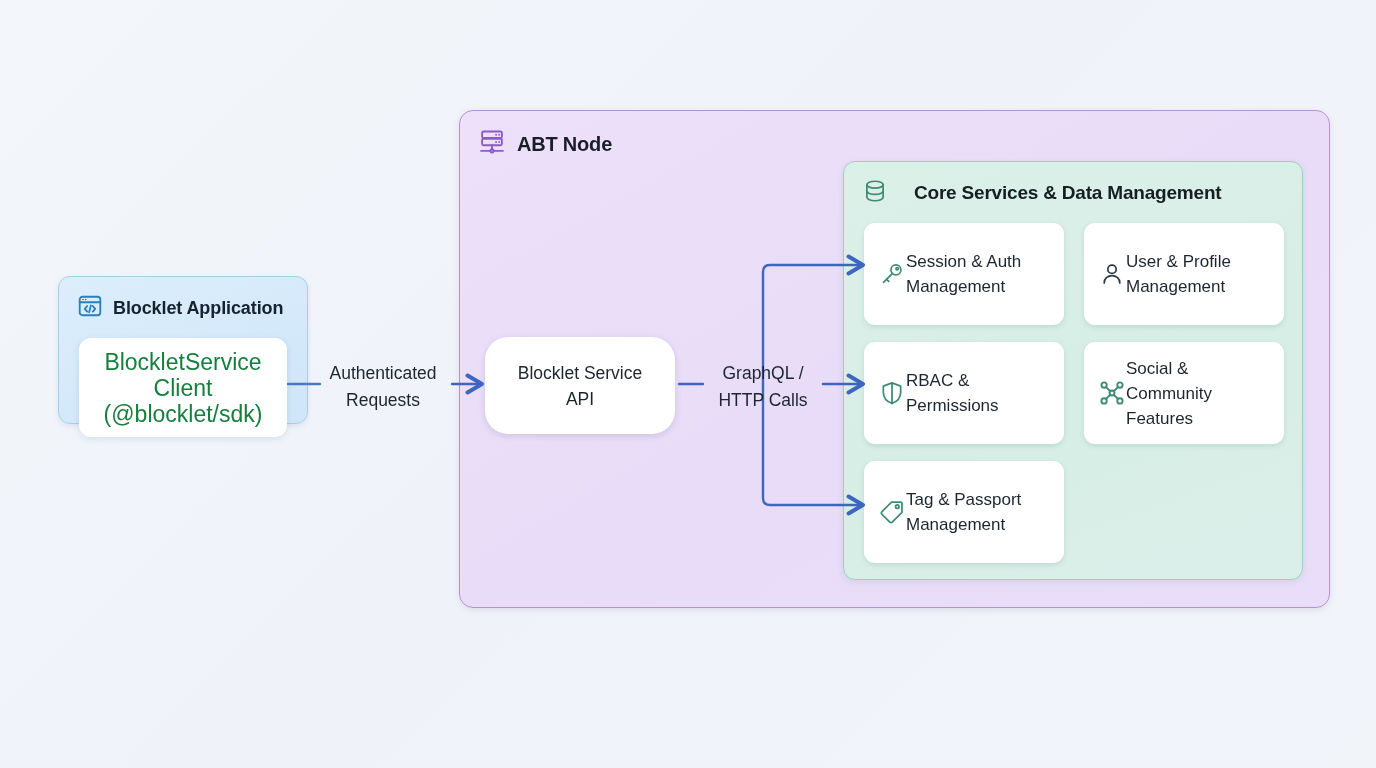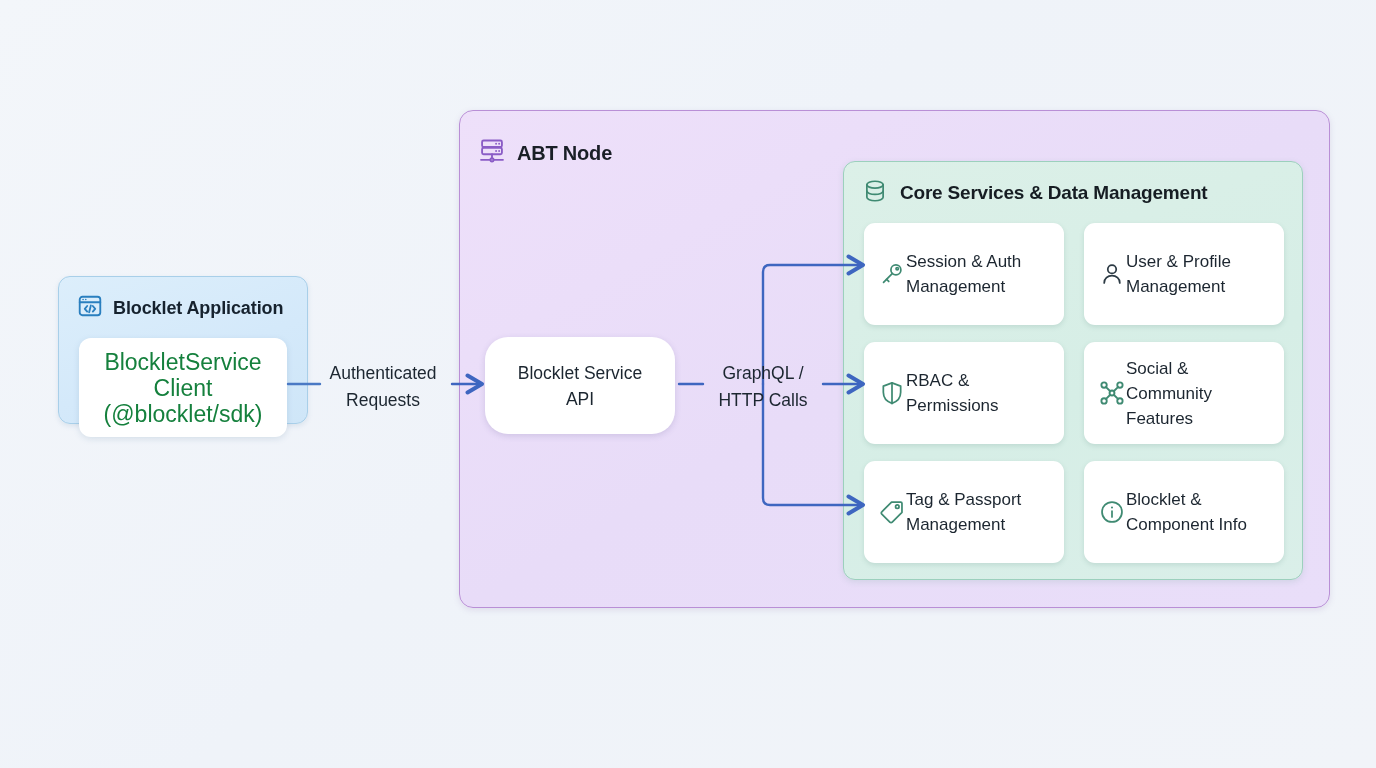--- a/index.html
+++ b/index.html
@@ -76,21 +76,21 @@
     background: linear-gradient(150deg, #eee0fa 0%, #e8dcf8 50%, #e9def9 100%);
     border: 1px solid #b98fd6;
     border-radius: 14px;
     box-shadow: 0 2px 6px rgba(130,100,170,0.16);
     box-sizing: border-box;
   }
   #abt-node .grp-head {
     display: flex;
     align-items: center;
     gap: 11px;
-    padding: 26px 0 0 18px;
+    padding: 17px 0 0 18px;
   }
   #abt-node .grp-title {
     font-size: 20px;
     font-weight: bold;
     color: #1a1f27;
     letter-spacing: -0.2px;
   }
 
   
   #api-card {
@@ -124,21 +124,21 @@
     height: 419px;
     background: linear-gradient(160deg, #dcf0e8 0%, #d6eee6 55%, #daefe9 100%);
     border: 1px solid #9cd0bd;
     border-radius: 12px;
     box-shadow: 0 2px 6px rgba(90,150,130,0.16);
     box-sizing: border-box;
   }
   #core-services .grp-head {
     display: flex;
     align-items: center;
-    gap: 12px;
+    gap: 26px;
     padding: 16px 0 0 18px;
   }
   #core-services .grp-title {
     font-size: 19px;
     font-weight: bold;
     color: #161d23;
     letter-spacing: -0.2px;
   }
   #svc-grid {
     position: absolute;
@@ -320,31 +320,20 @@
         <span class="svc-icon">
           <svg width="26" height="26" viewBox="0 0 24 24" fill="none" stroke="#3f8a72" stroke-width="1.6" stroke-linecap="round" stroke-linejoin="round">
             <path d="M11.6 2.8 H 20 A 1.2 1.2 0 0 1 21.2 4 V 12.4 L 12.2 21.4 A 1.5 1.5 0 0 1 10 21.4 L 2.6 14 A 1.5 1.5 0 0 1 2.6 11.8 Z"></path>
             <circle cx="16.9" cy="7.1" r="1.6"></circle>
           </svg>
         </span>
         <span class="svc-label">Tag &amp; Passport
 Management</span>
       </div>
 
-      <div class="svc-card">
-        <span class="svc-icon">
-          <svg width="26" height="26" viewBox="0 0 24 24" fill="none" stroke="#3f8a72" stroke-width="1.6" stroke-linecap="round" stroke-linejoin="round">
-            <circle cx="12" cy="12" r="9.2"></circle>
-            <line x1="12" y1="11.1" x2="12" y2="16.6"></line>
-            <circle cx="12" cy="7.9" r="0.95" fill="#3f8a72" stroke="none"></circle>
-          </svg>
-        </span>
-        <span class="svc-label">Blocklet &amp;
-Component Info</span>
-      </div>
 
     </div>
   </div>
 
   <svg class="flow">
     <defs>
       <marker id="arrowhead" markerWidth="9" markerHeight="9" refX="6.6" refY="4.5" orient="auto" markerUnits="strokeWidth">
         <path d="M1,1 L7,4.5 L1,8" fill="none" stroke="#3e66c0" stroke-width="1.7" stroke-linecap="round" stroke-linejoin="round"></path>
       </marker>
     </defs>

